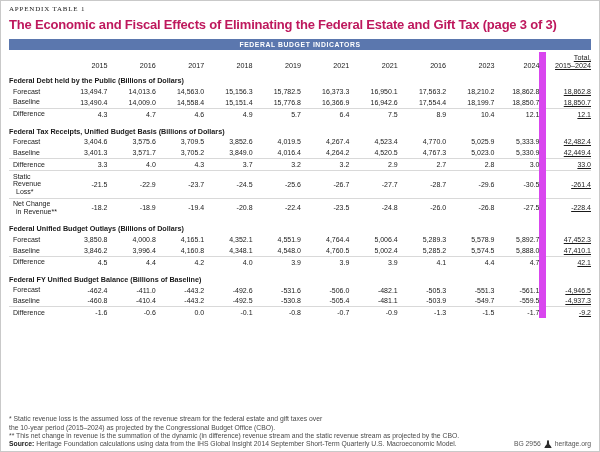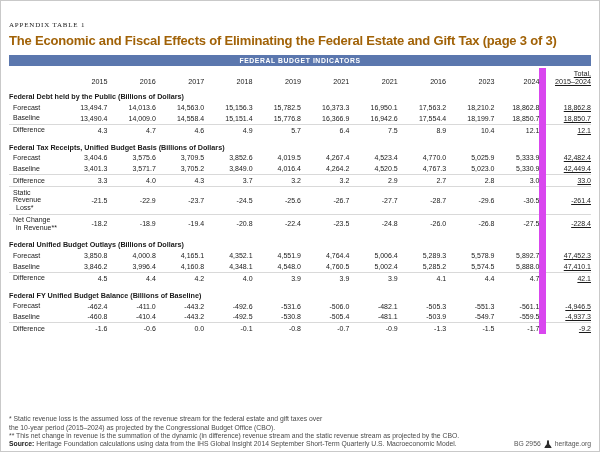--- a/index.html
+++ b/index.html
@@ -15,26 +15,26 @@
   .frame {
     position:absolute; inset:0;
     border:1px solid #c9c9c9;
     padding:4px 8px 3px 8px;
   }
   .kicker {
     font-family:"Liberation Serif", serif;
     font-size:7px;
     letter-spacing:0.8px;
     color:#222;
-    margin-top:16px;
+    margin-top:0;
   }
   .title {
     font-size:13px;
     font-weight:bold;
-    color:#a16207;
+    color:#be185d;
     letter-spacing:-0.2px;
     margin:4px 0 7px 0;
     white-space:nowrap;
   }
   .band {
     height:11px;
     line-height:11px;
     background:#5b77ae;
     color:#ffffff;
     text-align:center;

